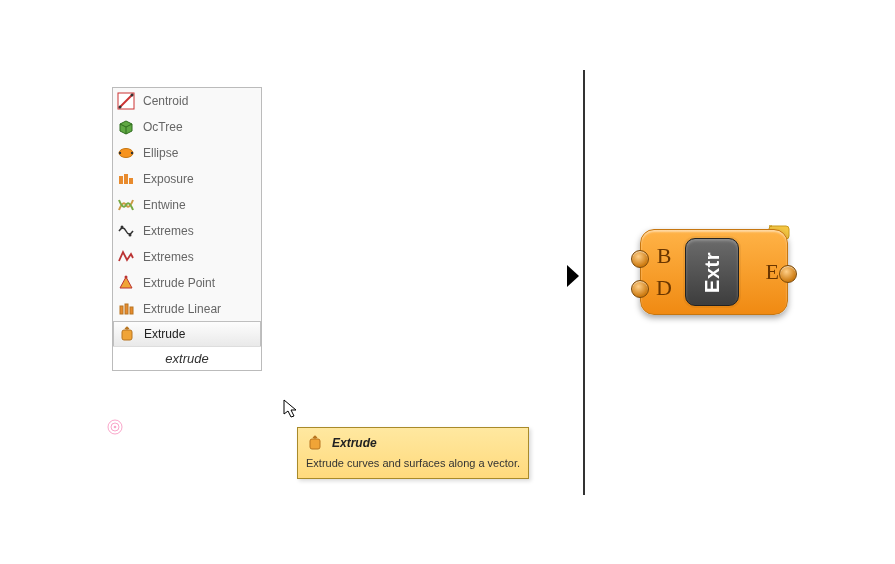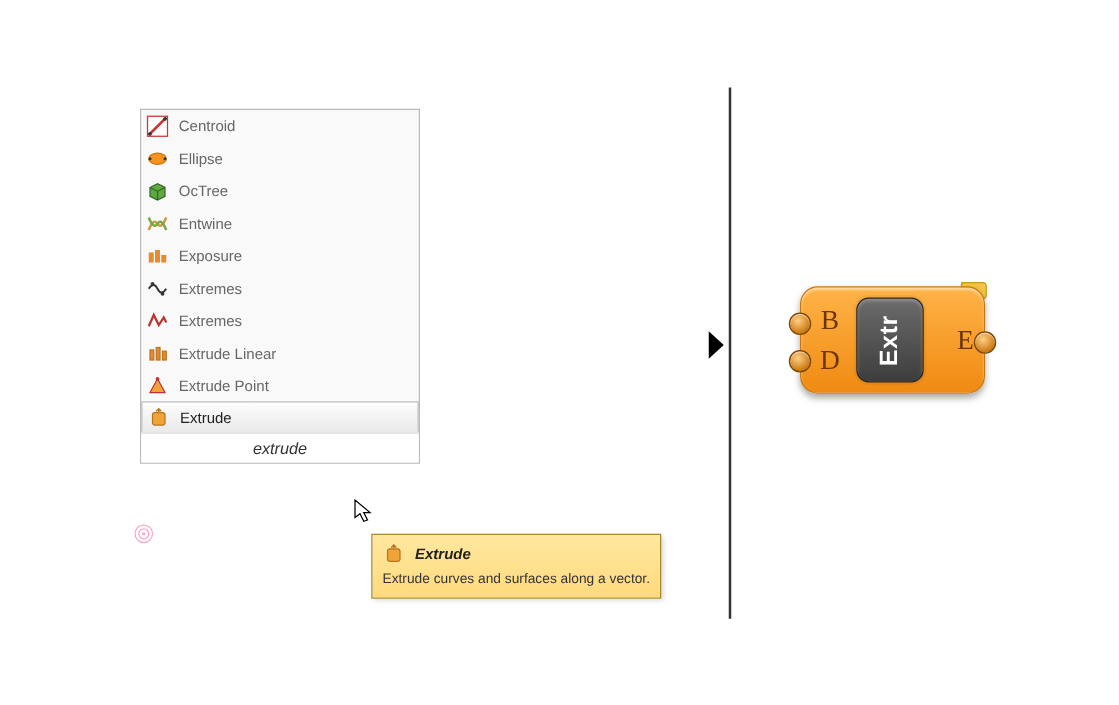--- a/index.html
+++ b/index.html
@@ -1,19 +1,19 @@
 <!DOCTYPE html>
 <html><head>
   <meta charset="utf-8">
   <style>
     * { box-sizing: border-box; margin: 0; padding: 0; }
     body { width: 895px; height: 564px; background: #fff; font-family: "Segoe UI", Tahoma, sans-serif; position: relative; overflow: hidden; }
 
     
-    .menu { position: absolute; left: 112px; top: 87px; width: 224px; border: 1px solid #bbb; background: #f9f9f9; }
+    .menu { position: absolute; left: 112px; top: 87px; width: 150px; border: 1px solid #bbb; background: #f9f9f9; }
     .menu-row { display: flex; align-items: center; height: 26px; padding-left: 4px; gap: 8px; cursor: pointer; }
     .menu-row .ic { width: 18px; height: 18px; display: flex; align-items: center; justify-content: center; }
     .menu-row .lbl { font-size: 12px; color: #666; }
     .menu-row.sel { background: linear-gradient(#fdfdfd,#e9e9e9); border: 1px solid #bfbfbf; margin: -1px 0; }
     .menu-row.sel .lbl { color: #222; font-weight: 500; }
 
     .search-row { height: 24px; display: flex; align-items: center; justify-content: center; border-top: 1px solid #ddd; background: #fff; }
     .search-row input { border: none; outline: none; font-size: 13px; font-style: italic; color: #333; text-align: center; width: 100%; background: transparent; }
 
     
@@ -74,91 +74,91 @@
           <line x1="2" y1="16" x2="16" y2="2" stroke="#c33" stroke-width="2"></line>
           <circle cx="3" cy="15" r="1.5" fill="#333"></circle>
           <circle cx="15" cy="3" r="1.5" fill="#333"></circle>
         </svg>
     </span>
     <span class="lbl">Centroid</span>
   </div>
   <div class="menu-row">
     <span class="ic">
       <svg viewBox="0 0 18 18">
+          <path d="M3 6 L9 3 L15 6 L15 13 L9 16 L3 13 Z" fill="#5fa843" stroke="#2f6d1e" stroke-width="1"></path>
+          <path d="M3 6 L9 9 L15 6 M9 9 L9 16" stroke="#2f6d1e" stroke-width="1" fill="none"></path>
+        </svg>
+    </span>
+    <span class="lbl">OcTree</span>
+  </div>
+  <div class="menu-row">
+    <span class="ic">
+      <svg viewBox="0 0 18 18">
           <ellipse cx="9" cy="9" rx="7" ry="4.5" fill="#f7931e" stroke="#c67610" stroke-width="1"></ellipse>
           <circle cx="3" cy="9" r="1.2" fill="#333"></circle>
           <circle cx="15" cy="9" r="1.2" fill="#333"></circle>
         </svg>
     </span>
     <span class="lbl">Ellipse</span>
   </div>
   <div class="menu-row">
     <span class="ic">
       <svg viewBox="0 0 18 18">
-          <path d="M3 6 L9 3 L15 6 L15 13 L9 16 L3 13 Z" fill="#5fa843" stroke="#2f6d1e" stroke-width="1"></path>
-          <path d="M3 6 L9 9 L15 6 M9 9 L9 16" stroke="#2f6d1e" stroke-width="1" fill="none"></path>
-        </svg>
-    </span>
-    <span class="lbl">OcTree</span>
-  </div>
-  <div class="menu-row">
-    <span class="ic">
-      <svg viewBox="0 0 18 18">
-          <path d="M2 14 Q6 4 9 9 Q12 14 16 4" stroke="#c94" stroke-width="2" fill="none"></path>
-          <path d="M2 4 Q6 14 9 9 Q12 4 16 14" stroke="#7a4" stroke-width="2" fill="none"></path>
-        </svg>
-    </span>
-    <span class="lbl">Entwine</span>
-  </div>
-  <div class="menu-row">
-    <span class="ic">
-      <svg viewBox="0 0 18 18">
           <rect x="2" y="6" width="4" height="8" fill="#e88b2e"></rect>
           <rect x="7" y="4" width="4" height="10" fill="#e88b2e"></rect>
           <rect x="12" y="8" width="4" height="6" fill="#e88b2e"></rect>
         </svg>
     </span>
     <span class="lbl">Exposure</span>
   </div>
   <div class="menu-row">
     <span class="ic">
       <svg viewBox="0 0 18 18">
+          <path d="M2 14 Q6 4 9 9 Q12 14 16 4" stroke="#c94" stroke-width="2" fill="none"></path>
+          <path d="M2 4 Q6 14 9 9 Q12 4 16 14" stroke="#7a4" stroke-width="2" fill="none"></path>
+        </svg>
+    </span>
+    <span class="lbl">Entwine</span>
+  </div>
+  <div class="menu-row">
+    <span class="ic">
+      <svg viewBox="0 0 18 18">
           <path d="M2 9 Q6 3 9 9 Q12 15 16 9" stroke="#333" stroke-width="1.5" fill="none"></path>
           <circle cx="5" cy="5" r="1.5" fill="#333"></circle>
           <circle cx="13" cy="13" r="1.5" fill="#333"></circle>
         </svg>
     </span>
     <span class="lbl">Extremes</span>
   </div>
   <div class="menu-row">
     <span class="ic">
       <svg viewBox="0 0 18 18">
           <path d="M2 13 L6 4 L10 12 L14 6 L16 10" stroke="#b33" stroke-width="1.8" fill="none"></path>
         </svg>
     </span>
     <span class="lbl">Extremes</span>
   </div>
   <div class="menu-row">
     <span class="ic">
       <svg viewBox="0 0 18 18">
+          <path d="M9 3 L15 14 L3 14 Z" fill="#f0a437" stroke="#b33" stroke-width="1"></path>
+          <circle cx="9" cy="3" r="1.5" fill="#b33"></circle>
+        </svg>
+    </span>
+    <span class="lbl">Extrude Point</span>
+  </div>
+  <div class="menu-row">
+    <span class="ic">
+      <svg viewBox="0 0 18 18">
           <rect x="3" y="6" width="3" height="8" fill="#e88b2e" stroke="#b87520"></rect>
           <rect x="8" y="4" width="3" height="10" fill="#e88b2e" stroke="#b87520"></rect>
           <rect x="13" y="7" width="3" height="7" fill="#e88b2e" stroke="#b87520"></rect>
         </svg>
     </span>
     <span class="lbl">Extrude Linear</span>
-  </div>
-  <div class="menu-row">
-    <span class="ic">
-      <svg viewBox="0 0 18 18">
-          <path d="M9 3 L15 14 L3 14 Z" fill="#f0a437" stroke="#b33" stroke-width="1"></path>
-          <circle cx="9" cy="3" r="1.5" fill="#b33"></circle>
-        </svg>
-    </span>
-    <span class="lbl">Extrude Point</span>
   </div>
   <div class="menu-row sel">
     <span class="ic">
       <svg viewBox="0 0 18 18">
           <rect x="4" y="5" width="10" height="10" rx="2" fill="#f0a437" stroke="#b87520" stroke-width="1"></rect>
           <path d="M9 5 L9 2 M7 4 L9 2 L11 4" stroke="#b87520" stroke-width="1.2" fill="none"></path>
         </svg>
     </span>
     <span class="lbl">Extrude</span>
   </div>

